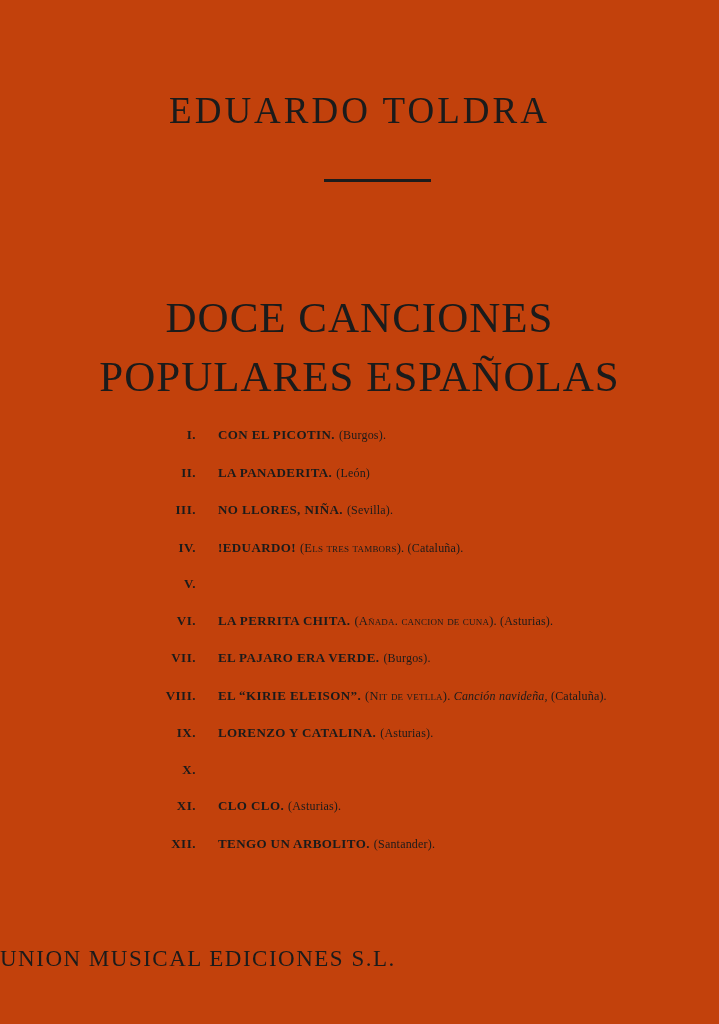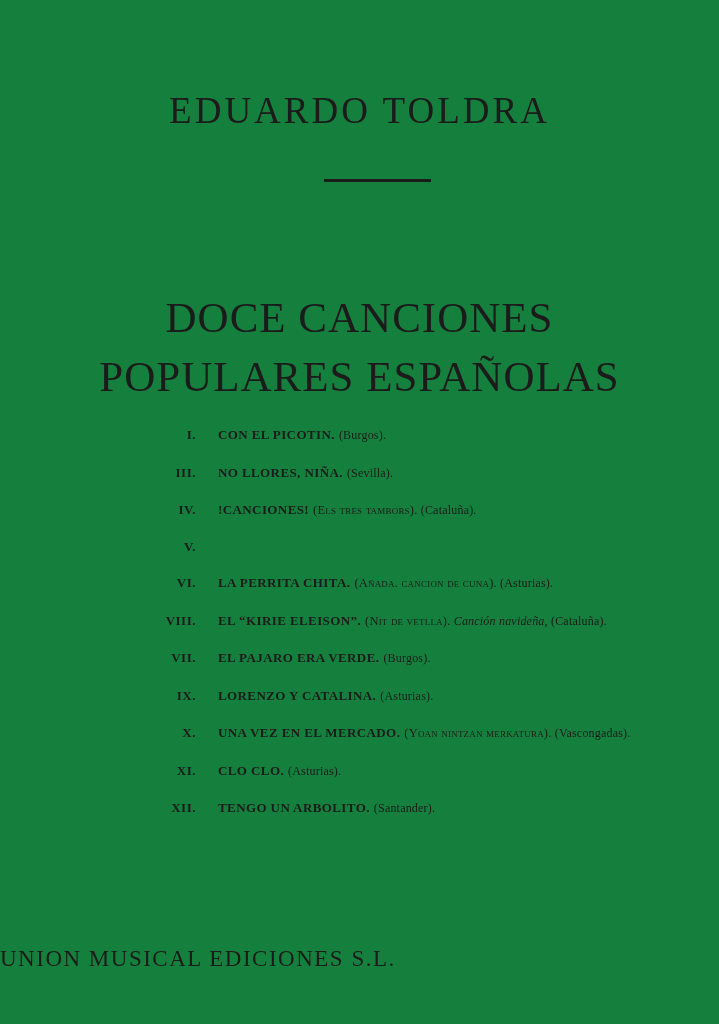--- a/index.html
+++ b/index.html
@@ -5,21 +5,21 @@
   html, body {
     margin: 0;
     padding: 0;
     background: #e8e8e8;
   }
   .page {
     position: relative;
     width: 719px;
     height: 1024px;
     margin: 0 auto;
-    background: #15803d;
+    background: #c2410c;
     color: #1b1b1b;
     font-family: "Liberation Serif", "DejaVu Serif", serif;
     overflow: hidden;
   }
   .composer {
     position: absolute;
     top: 64px;
     left: 0;
     width: 100%;
     text-align: center;
@@ -113,79 +113,82 @@
 
   <ol class="song-list">
   <li class="song-row">
     <span class="song-numeral">I.</span>
     <span class="song-text">
       <span class="song-title">CON EL PICOTIN.</span>
       <span><span class="detail plain"> (Burgos).</span></span>
     </span>
   </li>
 
+  <li class="song-row">
+    <span class="song-numeral">II.</span>
+    <span class="song-text">
+      <span class="song-title">LA PANADERITA.</span>
+      <span><span class="detail plain"> (León)</span></span>
+    </span>
+  </li>
 
   <li class="song-row">
     <span class="song-numeral">III.</span>
     <span class="song-text">
       <span class="song-title">NO LLORES, NIÑA.</span>
       <span><span class="detail plain"> (Sevilla).</span></span>
     </span>
   </li>
 
   <li class="song-row">
     <span class="song-numeral">IV.</span>
     <span class="song-text">
-      <span class="song-title">!CANCIONES!</span>
+      <span class="song-title">!EDUARDO!</span>
       <span><span class="detail smallcaps"> (Els tres tambors).</span><span class="detail plain"> (Cataluña).</span></span>
     </span>
   </li>
 
   <li class="song-row">
     <span class="song-numeral">V.</span>
   </li>
 
   <li class="song-row">
     <span class="song-numeral">VI.</span>
     <span class="song-text">
       <span class="song-title">LA PERRITA CHITA.</span>
       <span><span class="detail smallcaps"> (Añada. cancion de cuna).</span><span class="detail plain"> (Asturias).</span></span>
     </span>
   </li>
 
   <li class="song-row">
+    <span class="song-numeral">VII.</span>
+    <span class="song-text">
+      <span class="song-title">EL PAJARO ERA VERDE.</span>
+      <span><span class="detail plain"> (Burgos).</span></span>
+    </span>
+  </li>
+
+  <li class="song-row">
     <span class="song-numeral">VIII.</span>
     <span class="song-text">
       <span class="song-title">EL “KIRIE ELEISON”.</span>
       <span><span class="detail smallcaps"> (Nit de vetlla).</span><span class="detail italic"> Canción navideña,</span><span class="detail plain"> (Cataluña).</span></span>
     </span>
   </li>
 
   <li class="song-row">
-    <span class="song-numeral">VII.</span>
-    <span class="song-text">
-      <span class="song-title">EL PAJARO ERA VERDE.</span>
-      <span><span class="detail plain"> (Burgos).</span></span>
-    </span>
-  </li>
-
-  <li class="song-row">
     <span class="song-numeral">IX.</span>
     <span class="song-text">
       <span class="song-title">LORENZO Y CATALINA.</span>
       <span><span class="detail plain"> (Asturias).</span></span>
     </span>
   </li>
 
   <li class="song-row">
     <span class="song-numeral">X.</span>
-    <span class="song-text">
-      <span class="song-title">UNA VEZ EN EL MERCADO.</span>
-      <span><span class="detail smallcaps"> (Yoan nintzan merkatura).</span><span class="detail plain"> (Vascongadas).</span></span>
-    </span>
   </li>
 
   <li class="song-row">
     <span class="song-numeral">XI.</span>
     <span class="song-text">
       <span class="song-title">CLO CLO.</span>
       <span><span class="detail plain"> (Asturias).</span></span>
     </span>
   </li>
 

